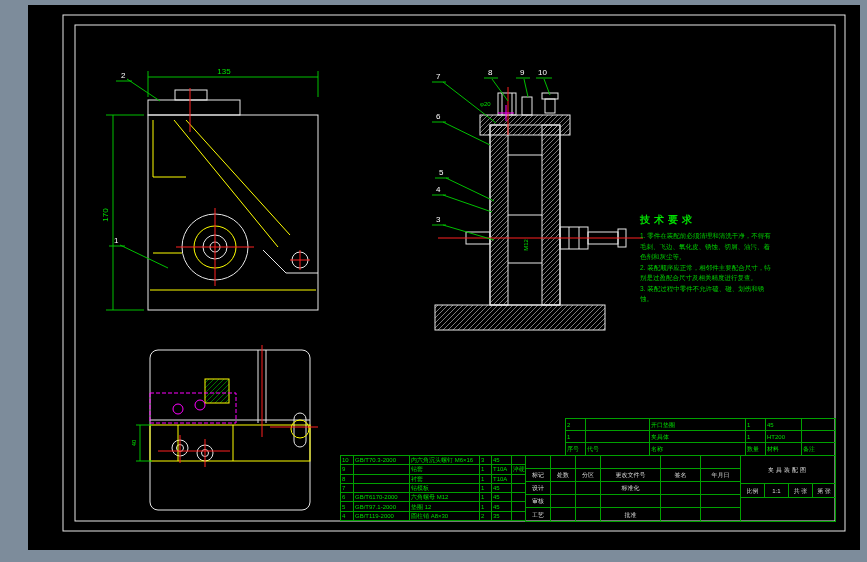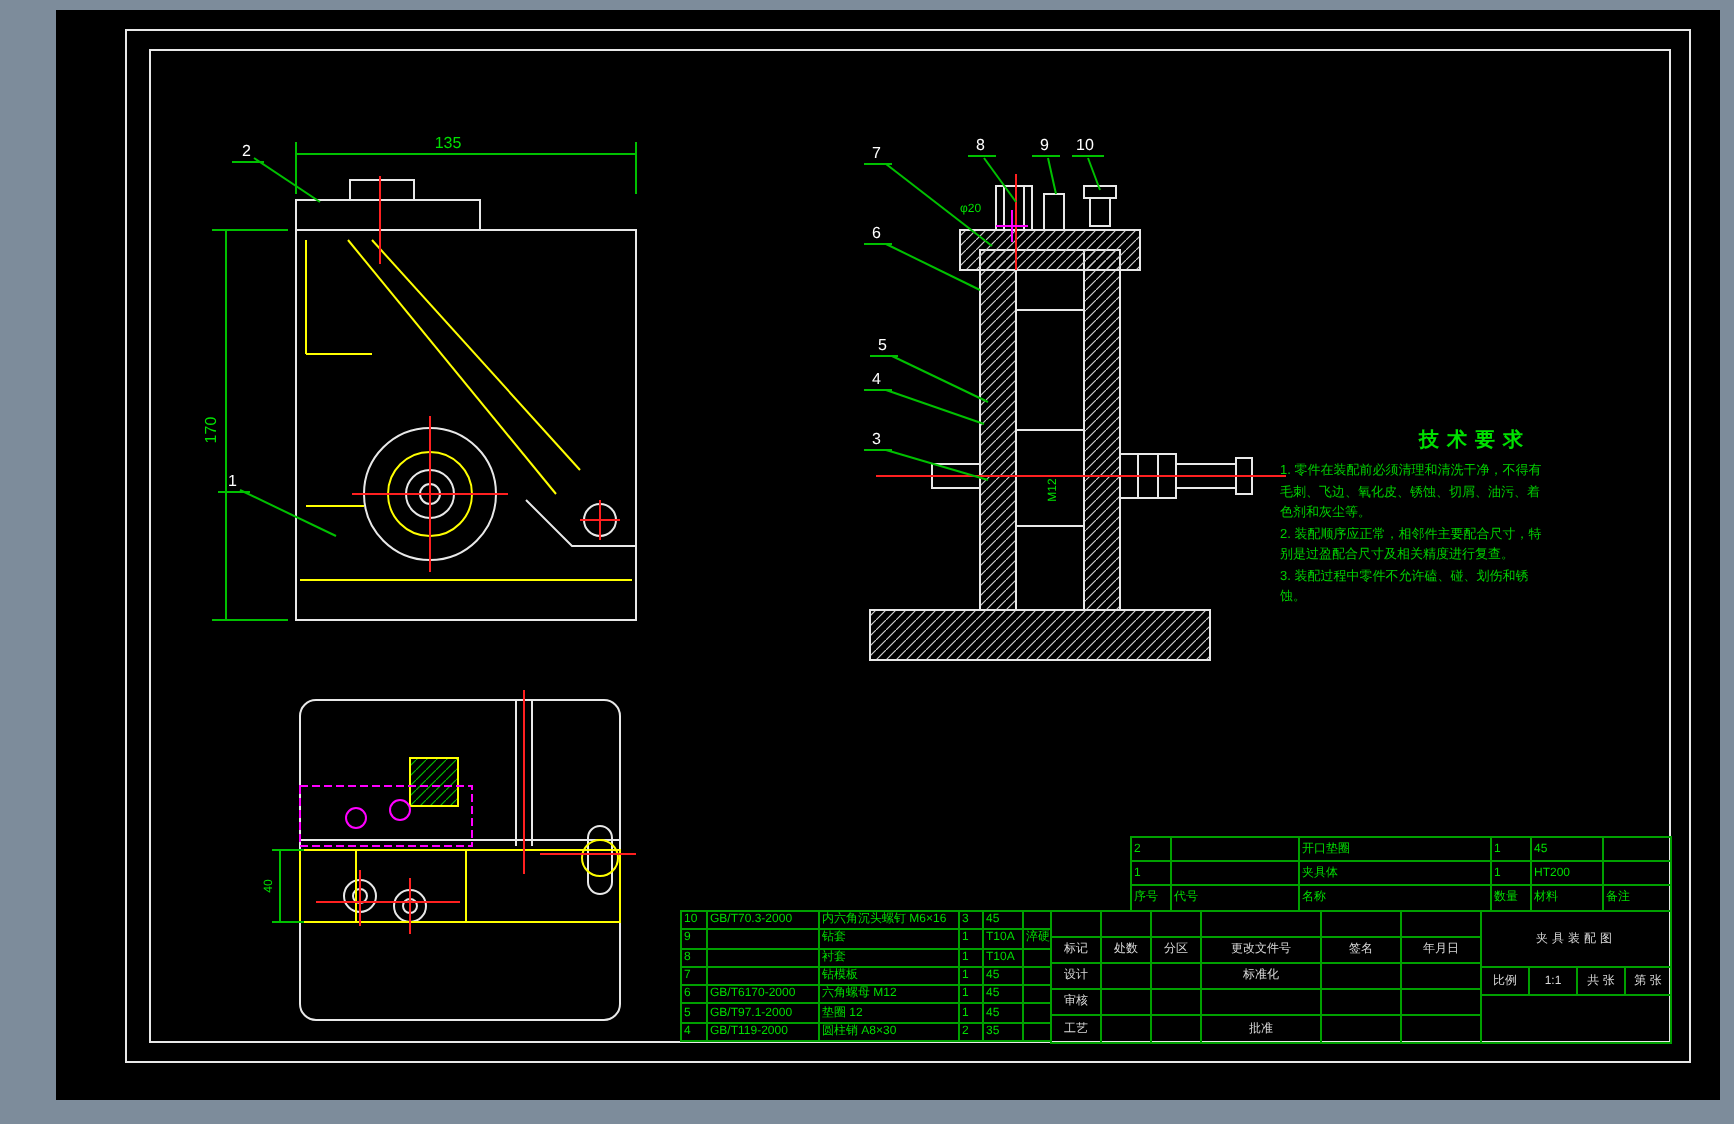--- a/index.html
+++ b/index.html
@@ -4,21 +4,21 @@
 <style>
   html,body{margin:0;padding:0;}
   body{
     width:867px;height:562px;position:relative;overflow:hidden;
     background:#7d8c9b;
     font-family:"Liberation Sans","DejaVu Sans",sans-serif;
   }
   #canvas{position:absolute;left:28px;top:5px;width:832px;height:545px;background:#000;}
   #canvas svg{position:absolute;left:0;top:0;}
   .tech{position:absolute;color:#00d000;}
-  .tech-title{font-size:10px;font-weight:bold;letter-spacing:4px;text-align:center;margin-bottom:4px;color:#00e000;}
+  .tech-title{font-size:10px;font-weight:bold;letter-spacing:4px;margin-bottom:4px;color:#00e000;}
   .tech-line{font-size:6.5px;line-height:10.5px;white-space:nowrap;}
   table.grid{border-collapse:collapse;table-layout:fixed;position:absolute;}
   table.grid td,table.grid th{
     border:1px solid #00a000;font-weight:normal;padding:0 1px;margin:0;
     font-size:6px;line-height:8px;color:#00dd00;white-space:nowrap;overflow:hidden;
     text-align:left;vertical-align:middle;
   }
   table.mid td{color:#d8d8d8;text-align:center;}
   table.rb td{color:#d8d8d8;text-align:center;}
   td.green-big{color:#00e000;font-size:9px;letter-spacing:2px;text-align:center;}

